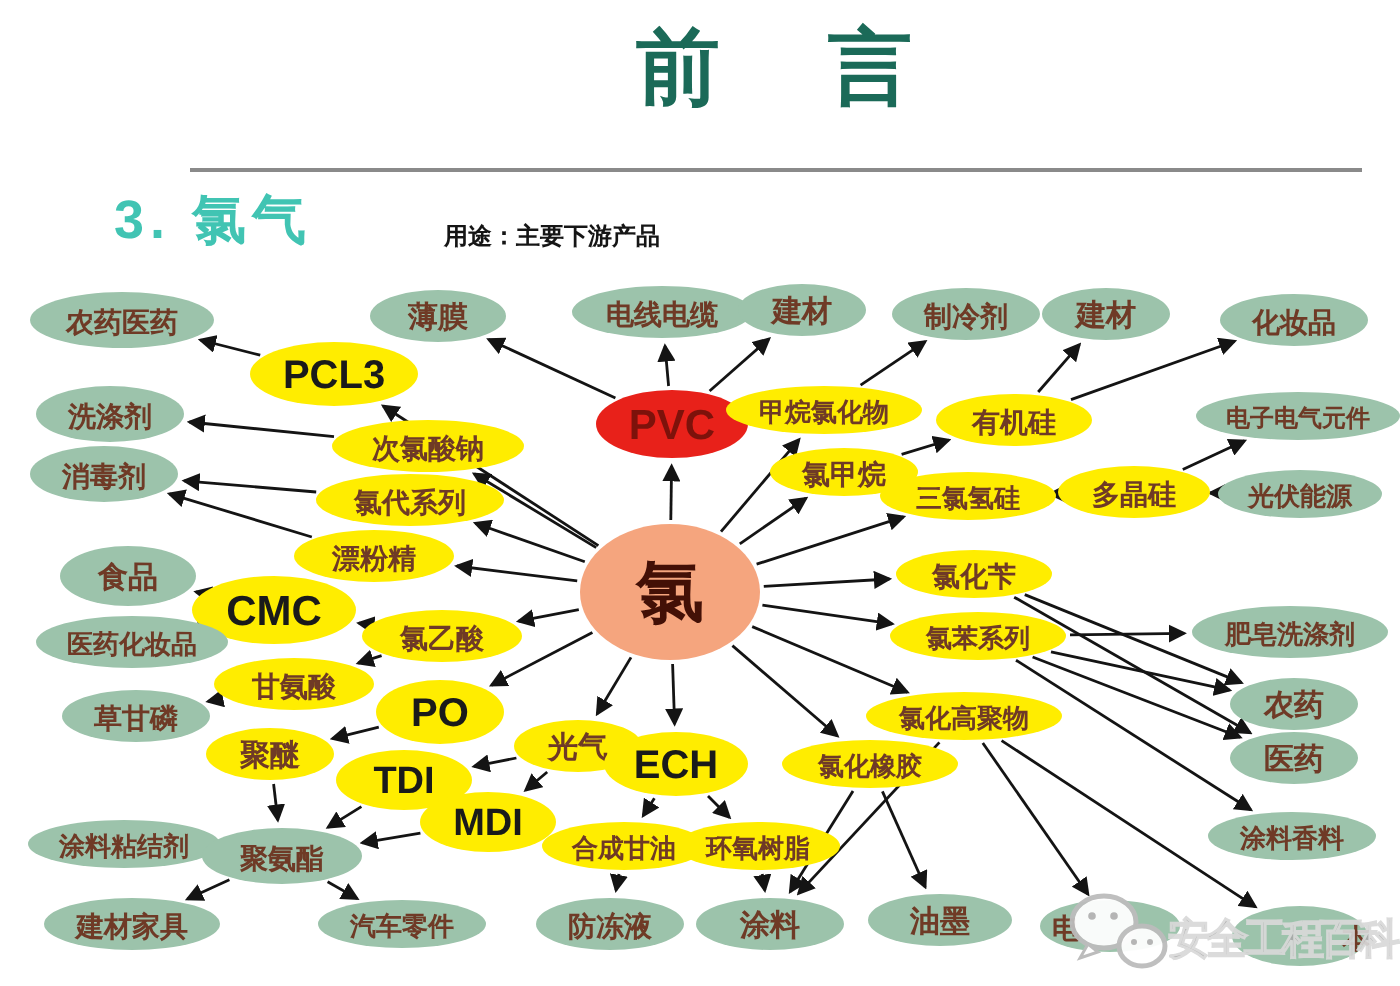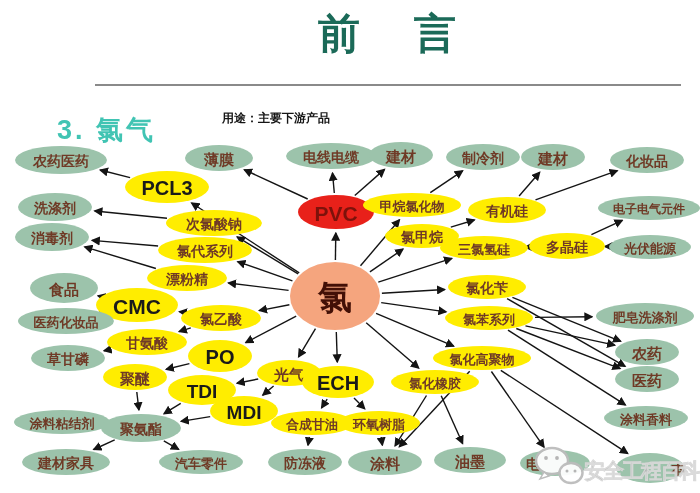--- a/index.html
+++ b/index.html
@@ -1,21 +1,21 @@
 <!DOCTYPE html>
 <html style="--title-green: #1b6a58; --section-teal: #41c4b3; --node-green: #9cc3ab; --node-yellow: #ffed00; --node-red: #e8211a; --node-center: #f5a57e; --arrow: #141414;"><head>
 <meta charset="utf-8">
 <style>
   html,body{margin:0;padding:0;width:700px;height:493px;background:#fff;overflow:hidden;
     font-family:"Liberation Sans",sans-serif;position:relative;}
   .stage{position:absolute;left:0;top:0;width:700px;height:493px;}
   .page-title{position:absolute;left:318px;top:6px;font-family:"Liberation Serif",serif;
     font-weight:bold;font-size:42px;letter-spacing:54px;color:var(--title-green,#1b6a58);white-space:nowrap;}
   .title-rule{position:absolute;left:95px;top:84px;width:586px;height:0;border-top:2px solid #8a8a8a;}
-  .section-label{position:absolute;left:57px;top:112px;font-weight:bold;font-size:27px;
+  .section-label{position:absolute;left:57px;top:92px;font-weight:bold;font-size:27px;
     letter-spacing:3px;color:var(--section-teal,#41c4b3);white-space:nowrap;text-align:right;}
   .subtitle{position:absolute;left:222px;top:110px;font-family:"Liberation Serif",serif;
     font-weight:bold;font-size:12px;color:#151515;white-space:nowrap;}
   svg{position:absolute;left:0;top:0;}
   .edge{stroke:var(--arrow,#141414);stroke-width:1.4;fill:none;}
   .shape-green{fill:var(--node-green,#9cc3ab);}
   .shape-yellow{fill:var(--node-yellow,#ffed00);}
   .shape-red{fill:var(--node-red,#e8211a);}
   .shape-center{fill:var(--node-center,#f5a57e);}
   text{text-anchor:middle;dominant-baseline:central;font-weight:bold;

